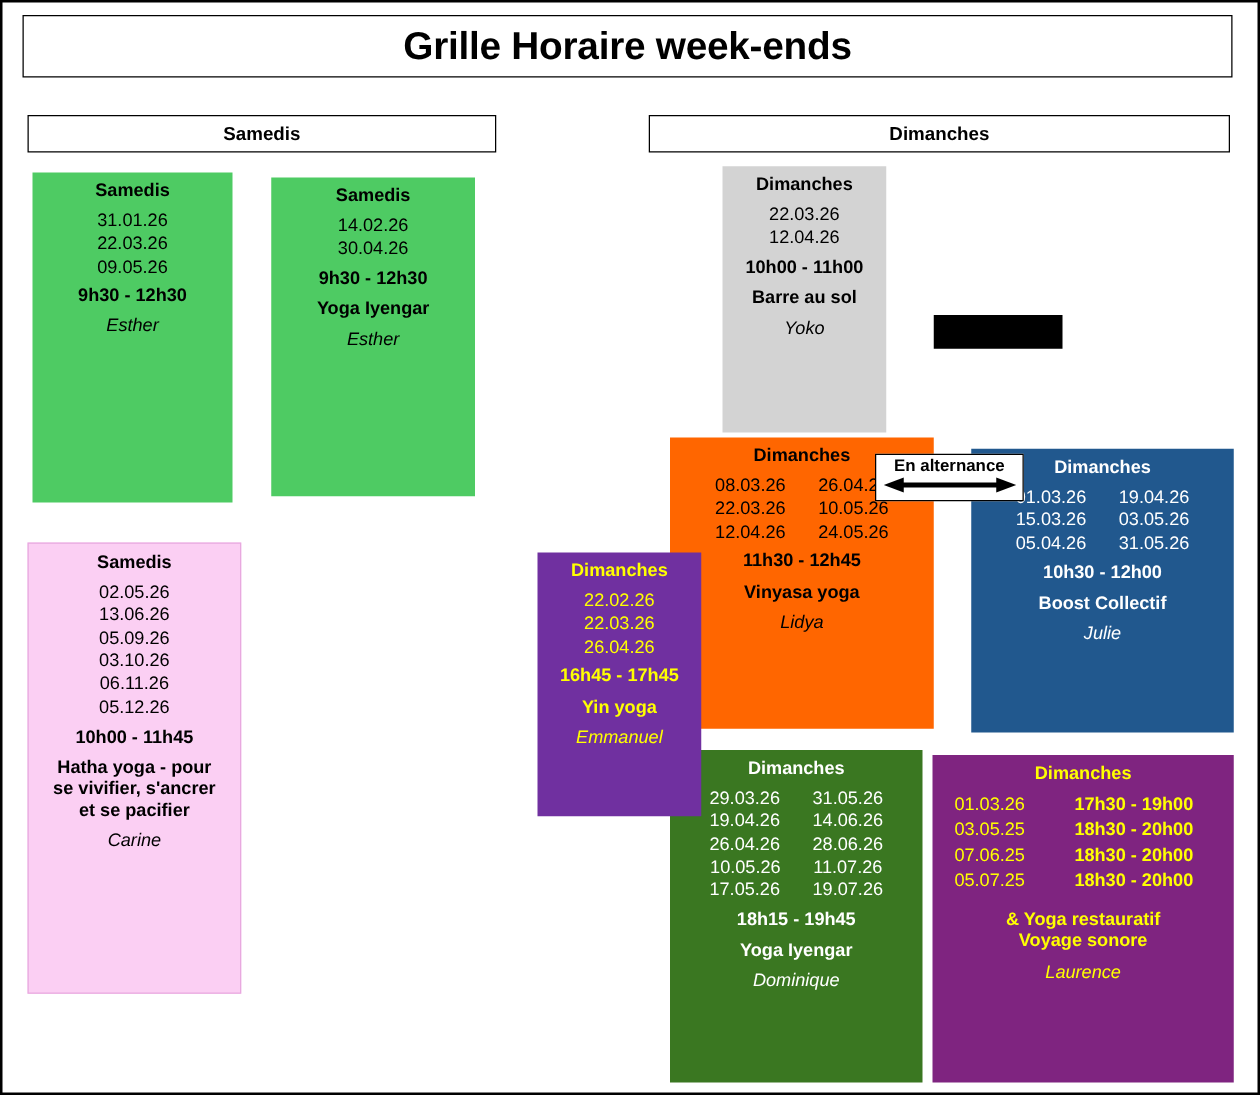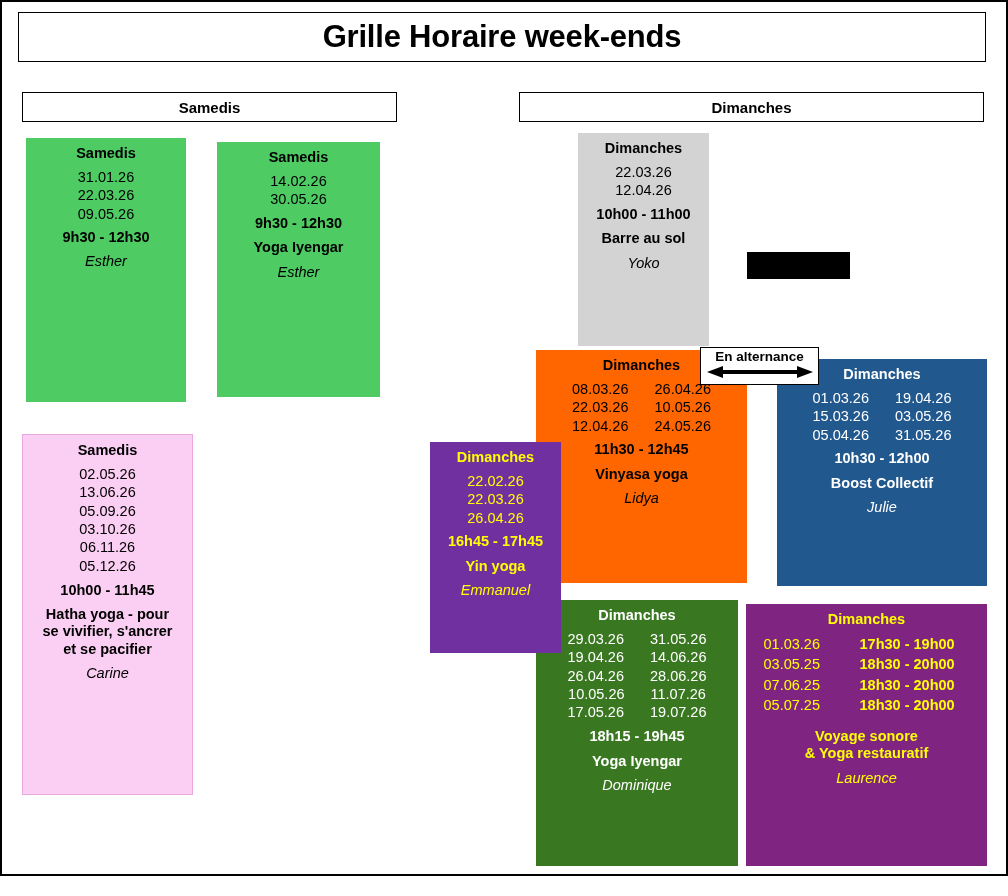--- a/index.html
+++ b/index.html
@@ -146,21 +146,21 @@
     top: 250px;
     width: 103px;
     height: 27px;
     background: #000000;
   }
 
   
   #alt-badge {
     position: absolute;
     left: 698px;
-    top: 345px;
+    top: 361px;
     width: 119px;
     height: 38px;
     background: #ffffff;
     border: 1px solid #000000;
     box-sizing: border-box;
     display: flex;
     flex-direction: column;
     align-items: center;
     justify-content: flex-start;
     padding-top: 1px;
@@ -205,21 +205,21 @@
         <span class="drow">09.05.26</span>
       </div>
     <div class="c-time">9h30 - 12h30</div>
     <div class="c-teacher">Esther</div>
   </div>
 
   <div class="card theme-green" id="card-sam-2">
     <div class="c-day">Samedis</div>
     <div class="c-dates">
         <span class="drow">14.02.26</span>
-        <span class="drow">30.05.26</span>
+        <span class="drow">30.04.26</span>
       </div>
     <div class="c-time">9h30 - 12h30</div>
     <div class="c-name">
         <span class="nline">Yoga Iyengar</span>
       </div>
     <div class="c-teacher">Esther</div>
   </div>
 
   <div class="card theme-pink" id="card-sam-3">
     <div class="c-day">Samedis</div>
@@ -338,19 +338,19 @@
         <div class="dtrow">
           <span class="dt-date">07.06.25</span>
           <span class="dt-time">18h30 - 20h00</span>
         </div>
         <div class="dtrow">
           <span class="dt-date">05.07.25</span>
           <span class="dt-time">18h30 - 20h00</span>
         </div>
       </div>
     <div class="c-name">
+        <span class="nline">&amp; Yoga restauratif</span>
         <span class="nline">Voyage sonore</span>
-        <span class="nline">&amp; Yoga restauratif</span>
       </div>
     <div class="c-teacher">Laurence</div>
   </div>
 
 </div>
 
 </body></html>

